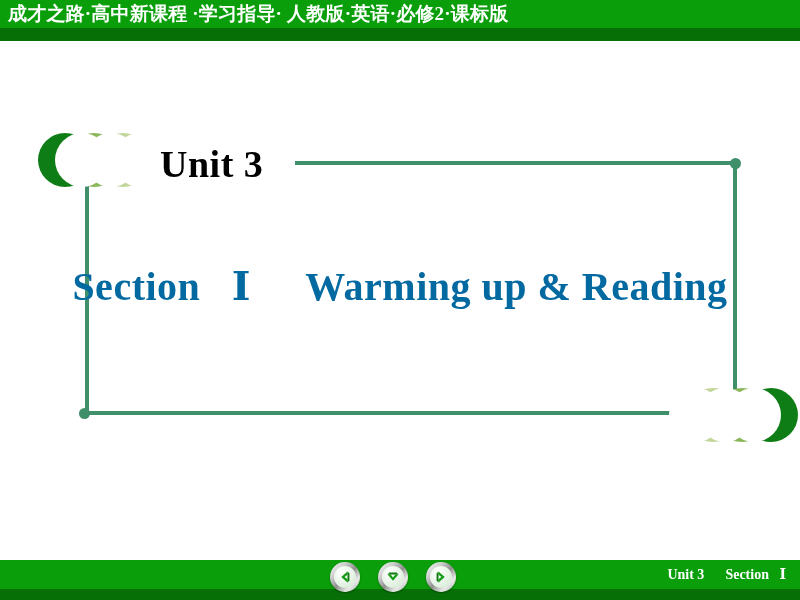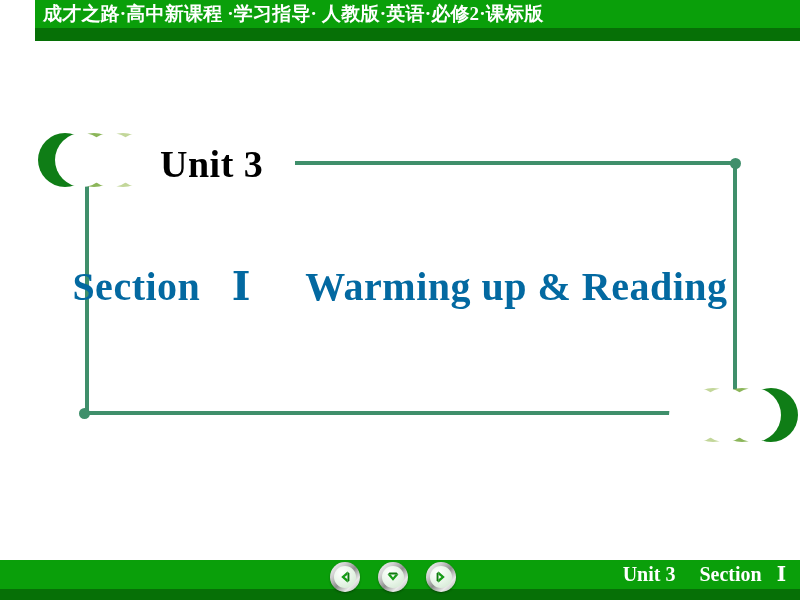--- a/index.html
+++ b/index.html
@@ -14,21 +14,20 @@
     overflow: hidden;
     position: relative;
   }
 
   
   #header {
     position: absolute;
     left: 0; top: 0;
     width: 648px;
     height: 41px;
-    margin-left: 35px;
   }
   #header-main {
     position: absolute;
     left: 0; top: 0;
     width: 800px;
     height: 28px;
     background: #0a9f0a;
   }
   #header-strip {
     position: absolute;
@@ -187,21 +186,21 @@
     width: 800px; height: 11px;
     background: #067006;
   }
   #footer-label {
     position: absolute;
     right: 14px;
     top: 2px;
     height: 26px;
     line-height: 25px;
     color: #ffffff;
-    font-size: 20px;
+    font-size: 14px;
     font-weight: bold;
     white-space: nowrap;
   }
   #footer-label .lbl-gap { display: inline-block; width: 14px; }
 
   
   #nav-buttons {
     position: absolute;
     left: 330px;
     top: 560px;

